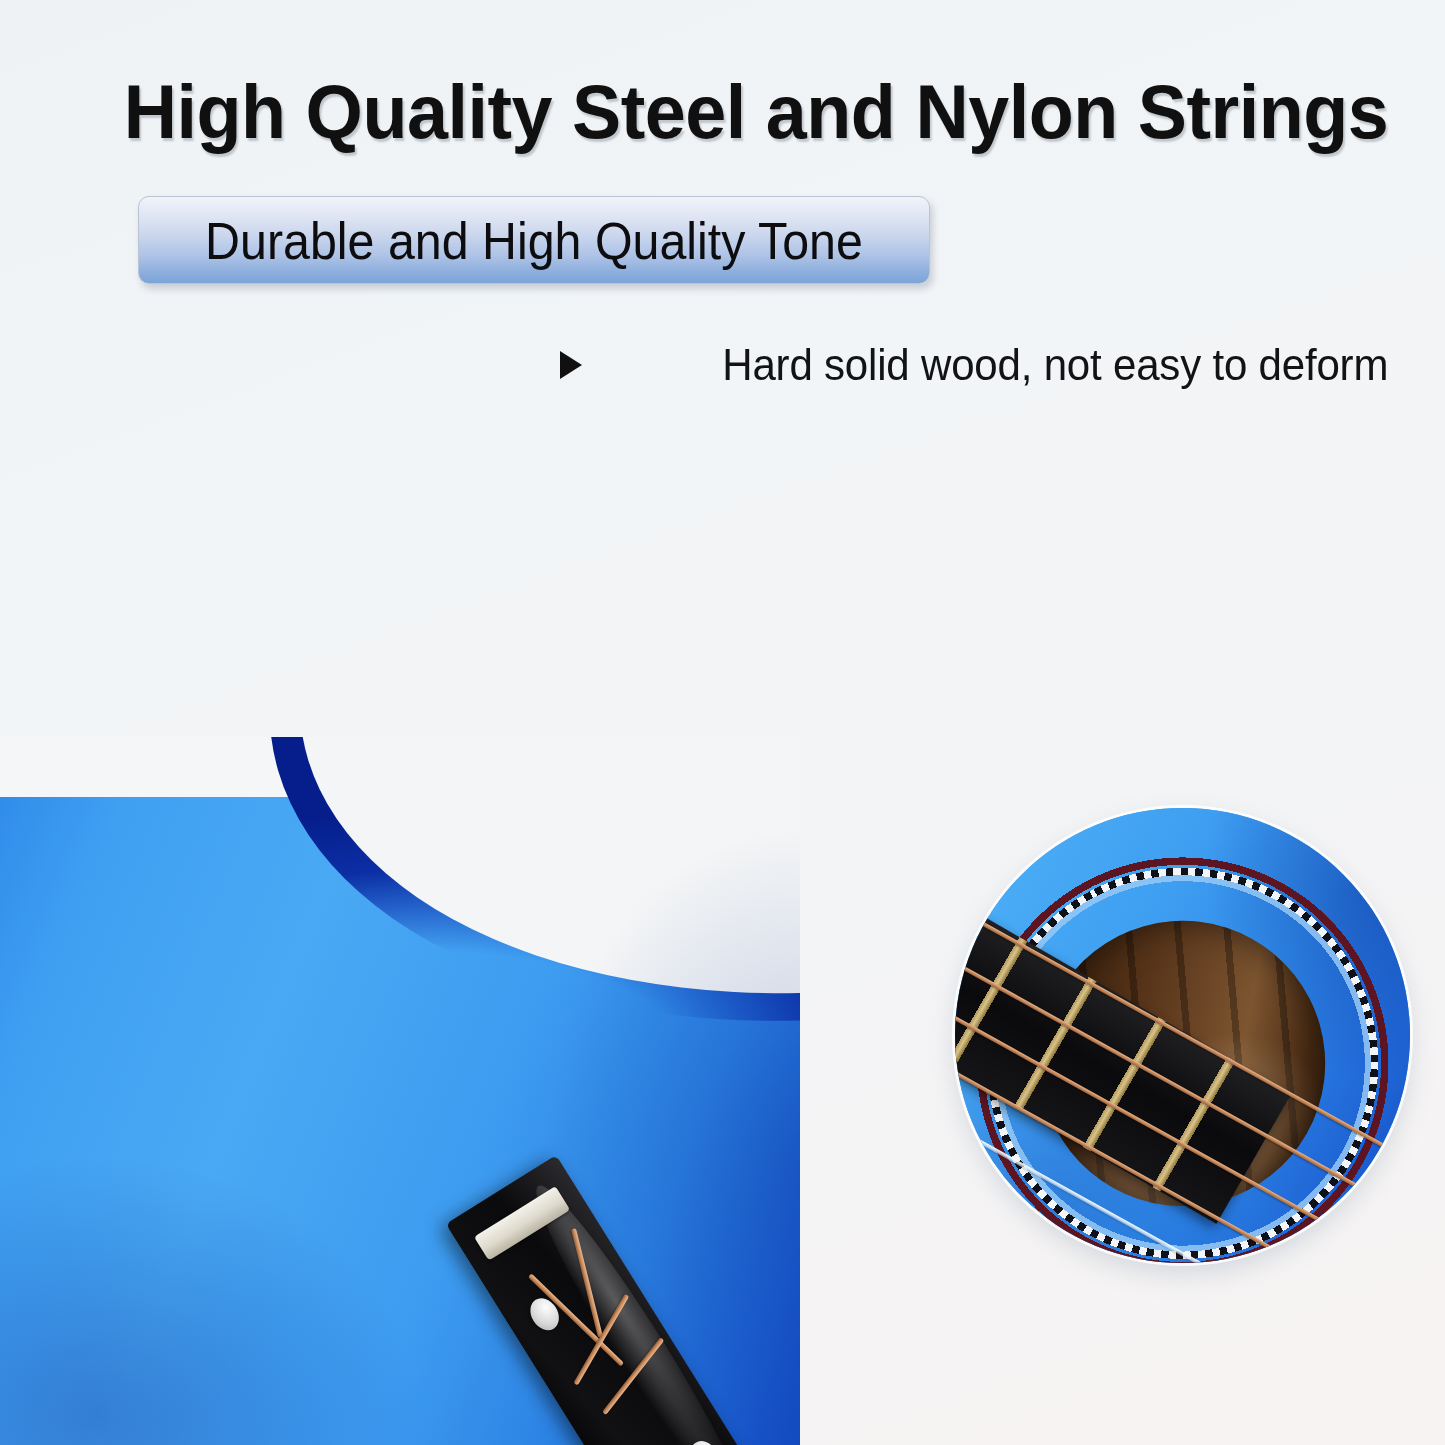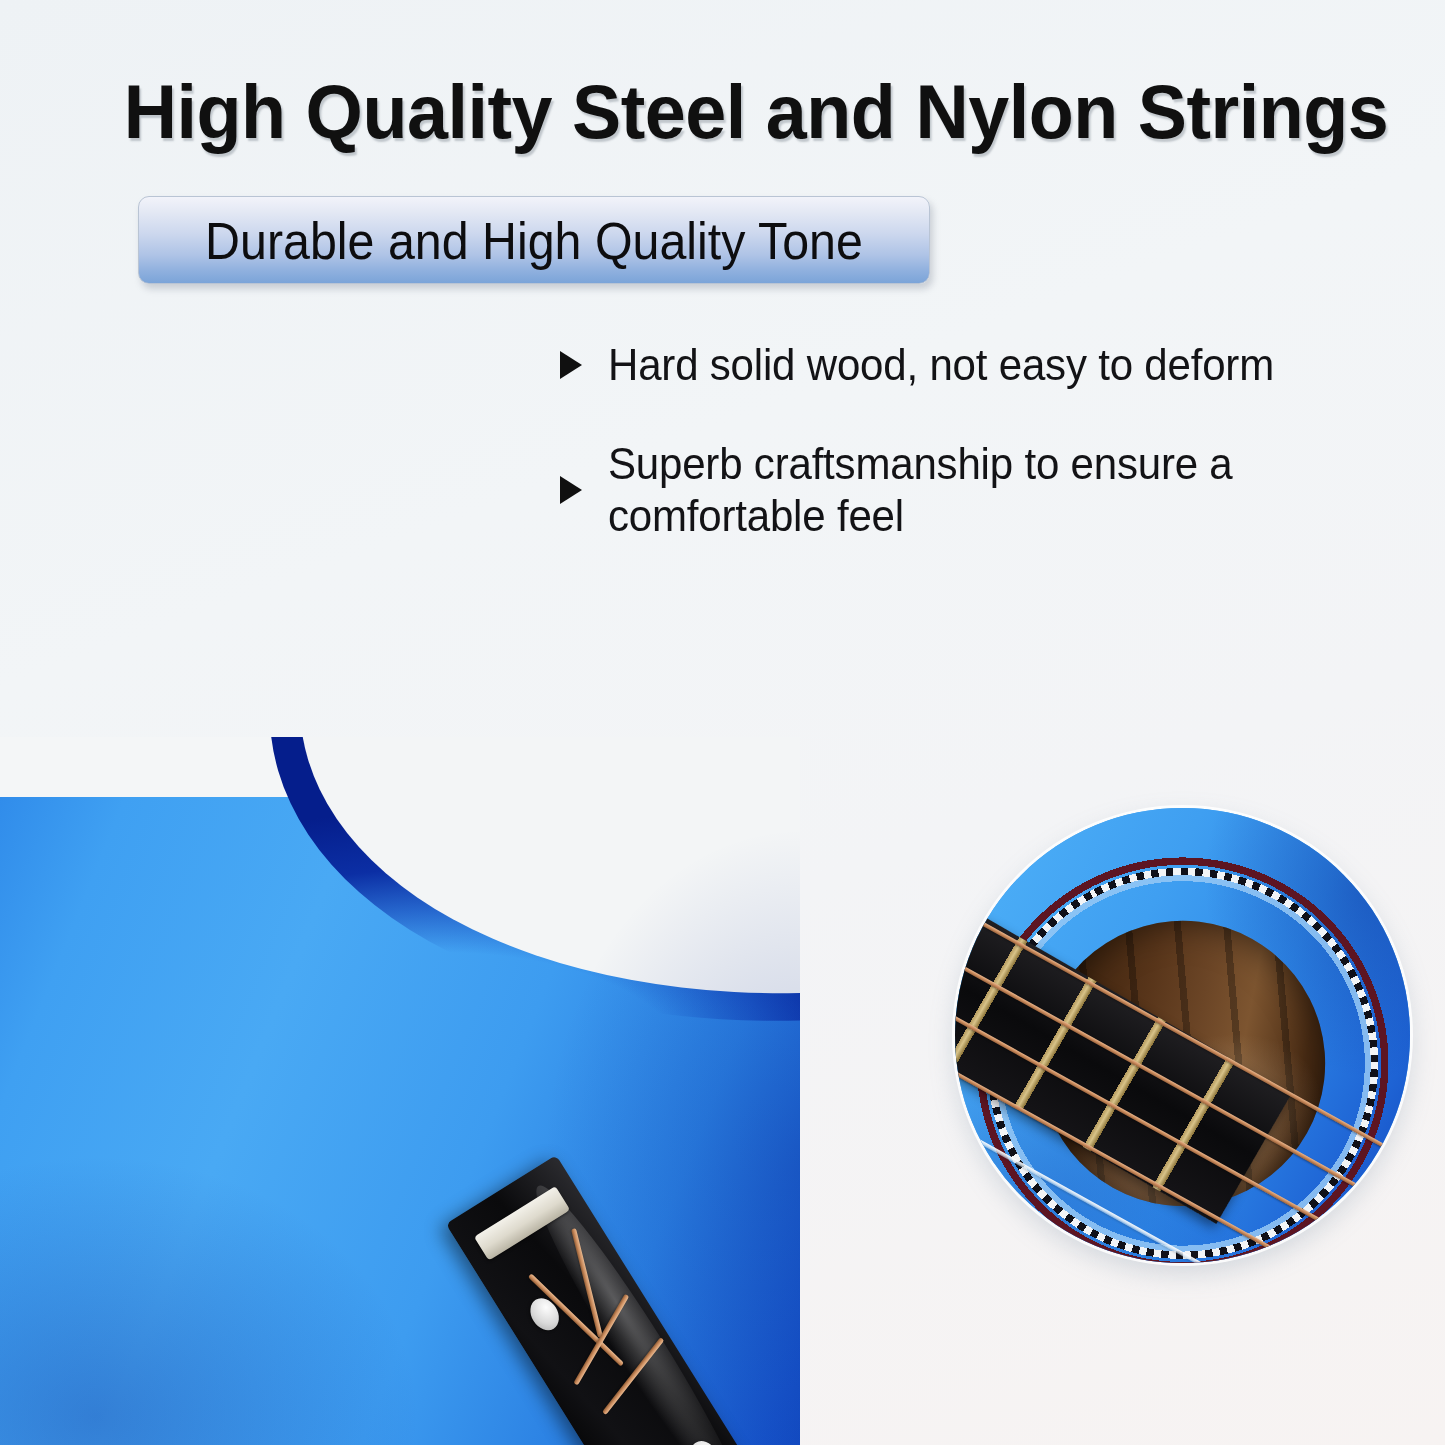--- a/index.html
+++ b/index.html
@@ -78,20 +78,21 @@
     transform-origin: center center;
     white-space: nowrap;
   }
 
   
   #bullets {
     position: absolute;
     left: 560px;
     top: 336px;
     width: 865px;
+    text-align: right;
   }
   .bullet {
     position: relative;
     display: flex;
     align-items: center;
     margin-bottom: 44px;
     min-height: 58px;
   }
   .bullet-marker {
     flex: 0 0 auto;
@@ -458,26 +459,20 @@
 
   <div id="bullets">
 
     <div class="bullet">
       <div class="bullet-marker">
         <div class="tri"></div>
       </div>
       <div class="bullet-text">Hard solid wood, not easy to deform</div>
     </div>
 
-    <div class="bullet">
-      <div class="bullet-marker">
-        <div class="tri"></div>
-      </div>
-      <div class="bullet-text">Superb craftsmanship to ensure a comfortable feel</div>
-    </div>
 
 
   </div>
 
   <div id="photo-left">
 
     <div id="left-body" class="body-blue"></div>
     <div id="left-burst"></div>
     <div id="left-cut"></div>
     <div id="left-cut2"></div>

